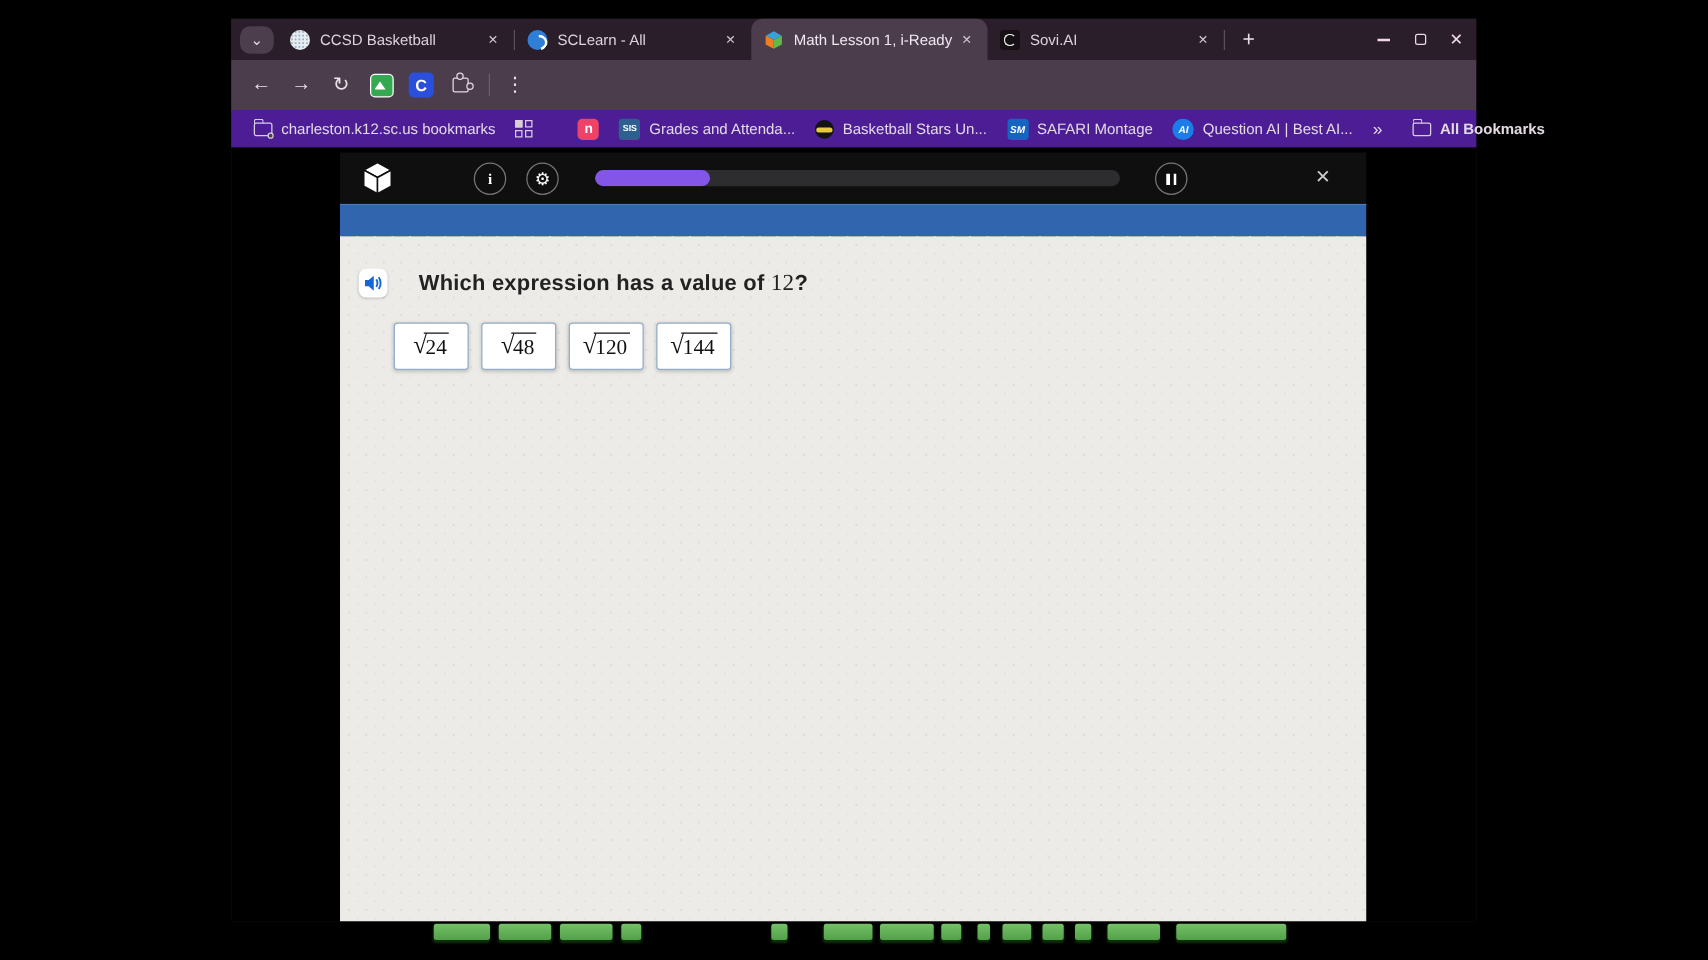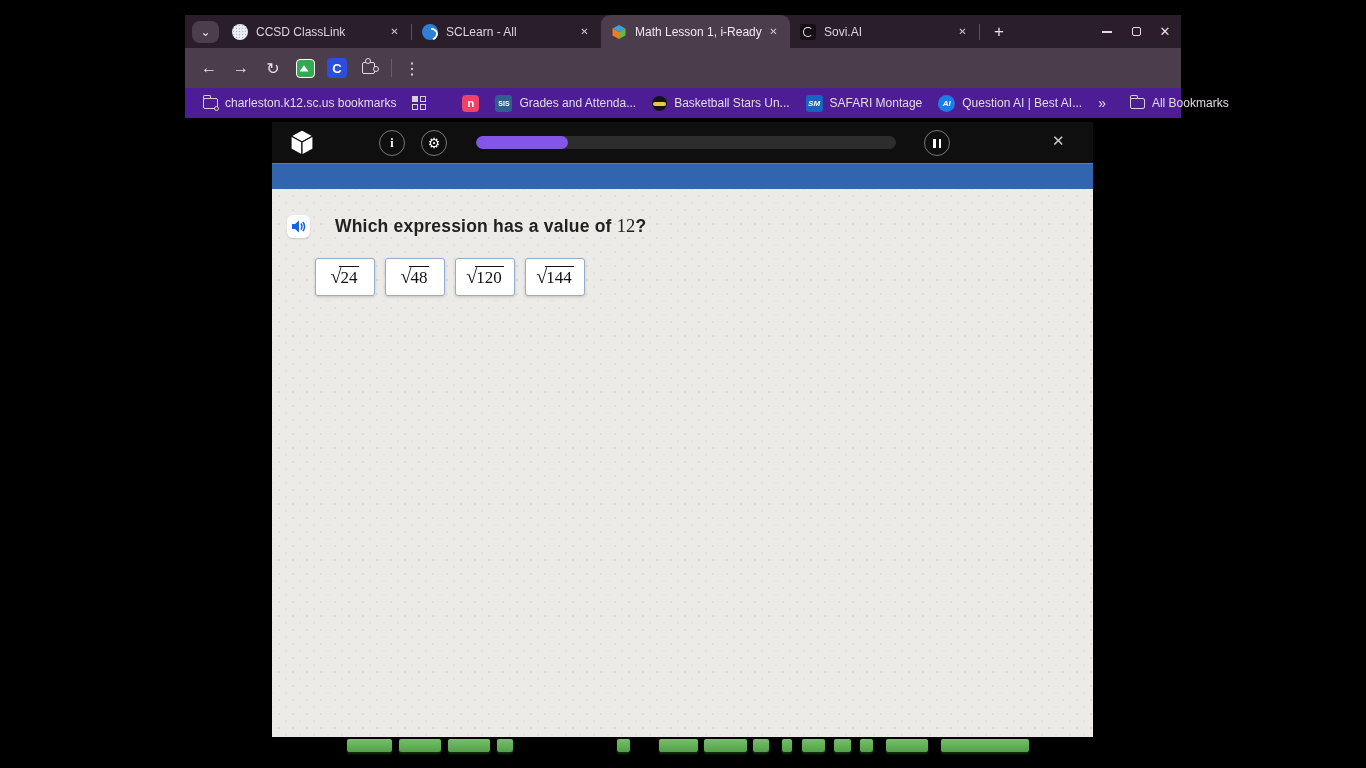--- a/index.html
+++ b/index.html
@@ -127,21 +127,21 @@
 
 <div class="screen">
   <div class="browser">
 
     <div class="tabstrip">
       <div class="tab-search-btn">
         <span>⌄</span>
       </div>
       <div class="tab">
         <span class="favicon fav-classlink"></span>
-        <span class="title">CCSD ClassLink</span>
+        <span class="title">CCSD Basketball</span>
         <span class="tab-close">✕</span>
       </div>
       <div class="tab-sep"></div>
       <div class="tab">
         <span class="favicon fav-sclearn"></span>
         <span class="title">SCLearn - All</span>
         <span class="tab-close">✕</span>
       </div>
       <div class="tab active">
         <span class="favicon">
@@ -225,21 +225,21 @@
       <div class="bm-item">
         <span class="badge badge-sm">SM</span>
         <span class="bm-label">SAFARI Montage</span>
       </div>
       <div class="bm-item">
         <span class="badge badge-ai">AI</span>
         <span class="bm-label">Question AI | Best AI...</span>
       </div>
       <div class="bm-overflow">»</div>
       <div class="bm-sep"></div>
-      <div class="bm-item" style="margin-right:0;">
+      <div class="bm-item" style="margin-right:0;font-weight:bold;">
         <span class="folder-ic"></span>
         <span class="bm-label">All Bookmarks</span>
       </div>
     </div>
 
     <div class="page">
       <div class="lesson">
 
         <div class="lesson-header">
           <span class="lh-logo">

